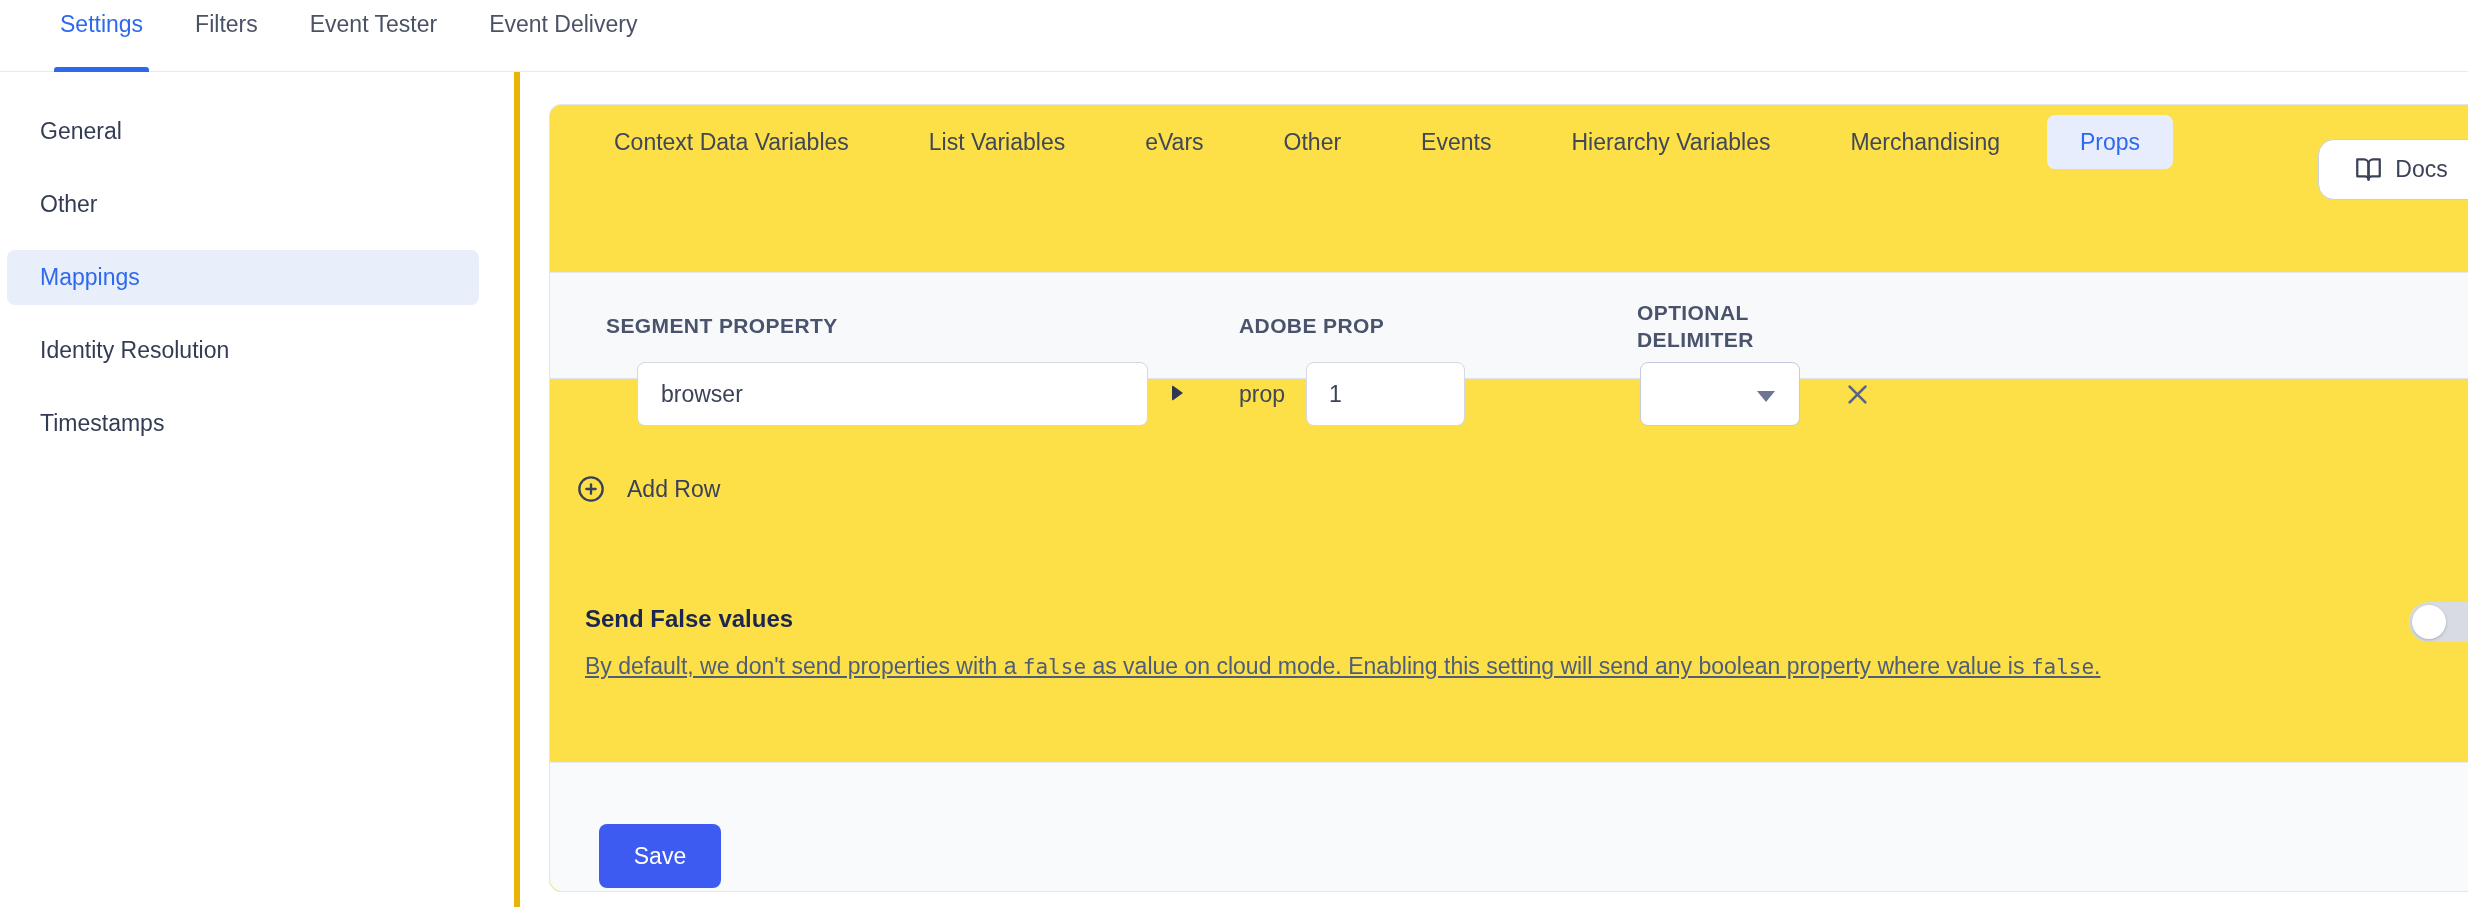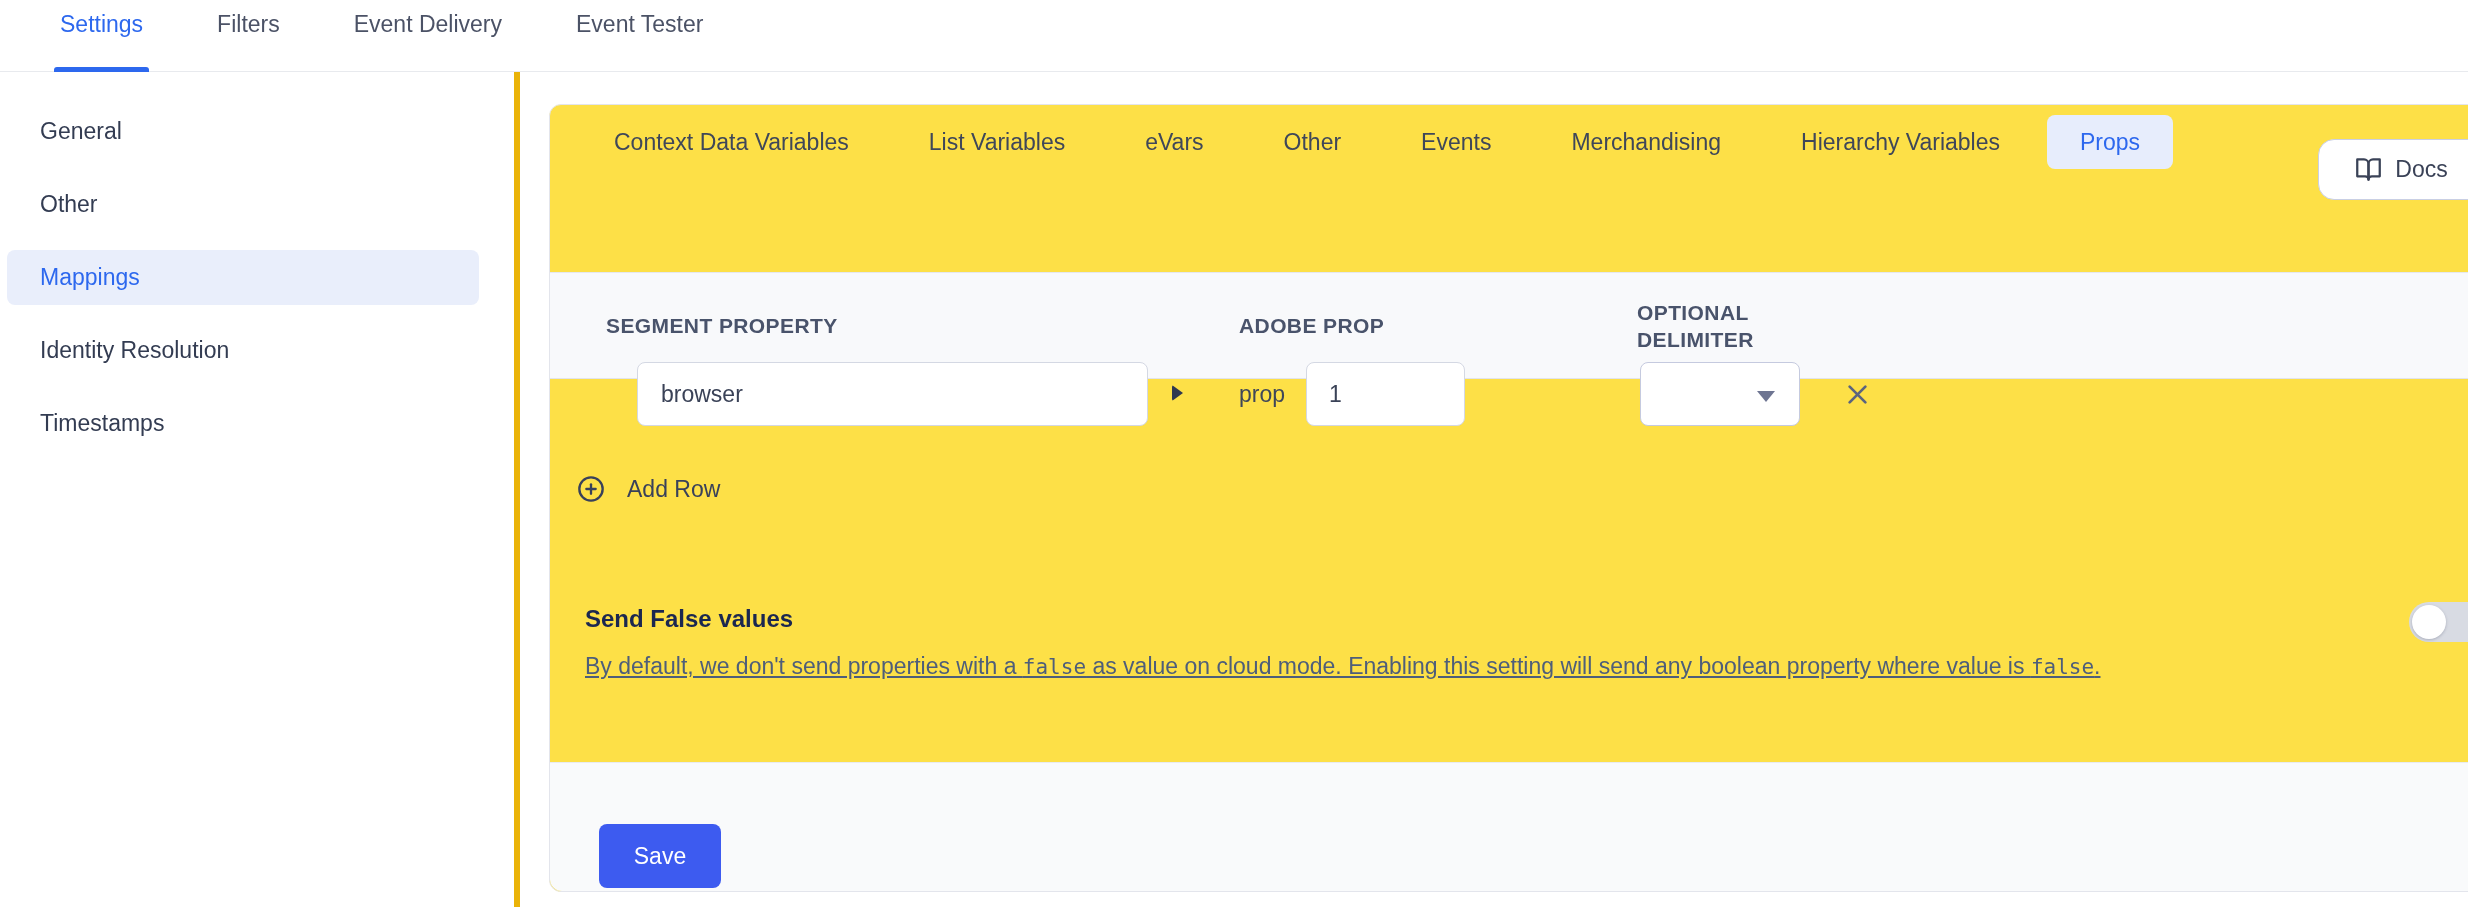--- a/index.html
+++ b/index.html
@@ -1,21 +1,21 @@
 <!DOCTYPE html>
 <html><head>
 <meta charset="utf-8">
 <style>
   * { margin:0; padding:0; box-sizing:border-box; }
   html,body { width:2468px; height:908px; background:#ffffff; overflow:hidden;
               font-family:"Liberation Sans", sans-serif; }
 
   
   .topnav { height:72px; border-bottom:1px solid #e8eaee; display:flex;
-            padding-left:60px; gap:74px; background:#fff; }
+            padding-left:60px; gap:52px; background:#fff; }
   .topnav-item { position:relative; height:72px; padding-top:11px; font-size:23px;
                  font-weight:500; color:#4b5266; cursor:pointer; white-space:nowrap; }
   .topnav-item.active { color:#2d68ee; }
   .topnav-item.active::after { content:""; position:absolute; left:-6px; right:-6px;
                  bottom:0; height:5px; background:#2d68ee; border-radius:3px 3px 0 0; }
 
   
   .shell { display:flex; height:835px; }
   .sidebar { width:520px; flex:none; border-right:6px solid #eab308; padding:32px 35px 0 7px; }
   .side-item { height:55px; line-height:55px; padding-left:33px; margin-bottom:18px;
@@ -95,22 +95,22 @@
               background:#3d5bf0; color:#ffffff; font-size:23px; font-weight:500;
               border:none; border-radius:8px; cursor:pointer;
               font-family:"Liberation Sans", sans-serif;margin-top:28px; }
 </style>
 </head>
 <body>
 
 <nav class="topnav">
   <div class="topnav-item active">Settings</div>
   <div class="topnav-item">Filters</div>
+  <div class="topnav-item">Event Tester</div>
   <div class="topnav-item">Event Delivery</div>
-  <div class="topnav-item">Event Tester</div>
 </nav>
 
 <div class="shell">
 
   <aside class="sidebar">
     <div class="side-item">General</div>
     <div class="side-item">Other</div>
     <div class="side-item active">Mappings</div>
     <div class="side-item">Identity Resolution</div>
     <div class="side-item">Timestamps</div>
@@ -118,22 +118,22 @@
 
   <main class="main">
     <section class="card">
 
       <div class="tabs">
         <div class="tab">Context Data Variables</div>
         <div class="tab">List Variables</div>
         <div class="tab">eVars</div>
         <div class="tab">Other</div>
         <div class="tab">Events</div>
+        <div class="tab">Hierarchy Variables</div>
         <div class="tab">Merchandising</div>
-        <div class="tab">Hierarchy Variables</div>
         <div class="tab active">Props</div>
       </div>
 
       <div class="docs-btn">
         <span style="display:flex;">
           <svg viewBox="0 0 24 24" fill="none" stroke-width="2" stroke-linecap="round" stroke-linejoin="round">
             <path d="M2 3h6a4 4 0 0 1 4 4v14a3 3 0 0 0-3-3H2z"></path>
             <path d="M22 3h-6a4 4 0 0 0-4 4v14a3 3 0 0 1 3-3h7z"></path>
           </svg>
         </span>

